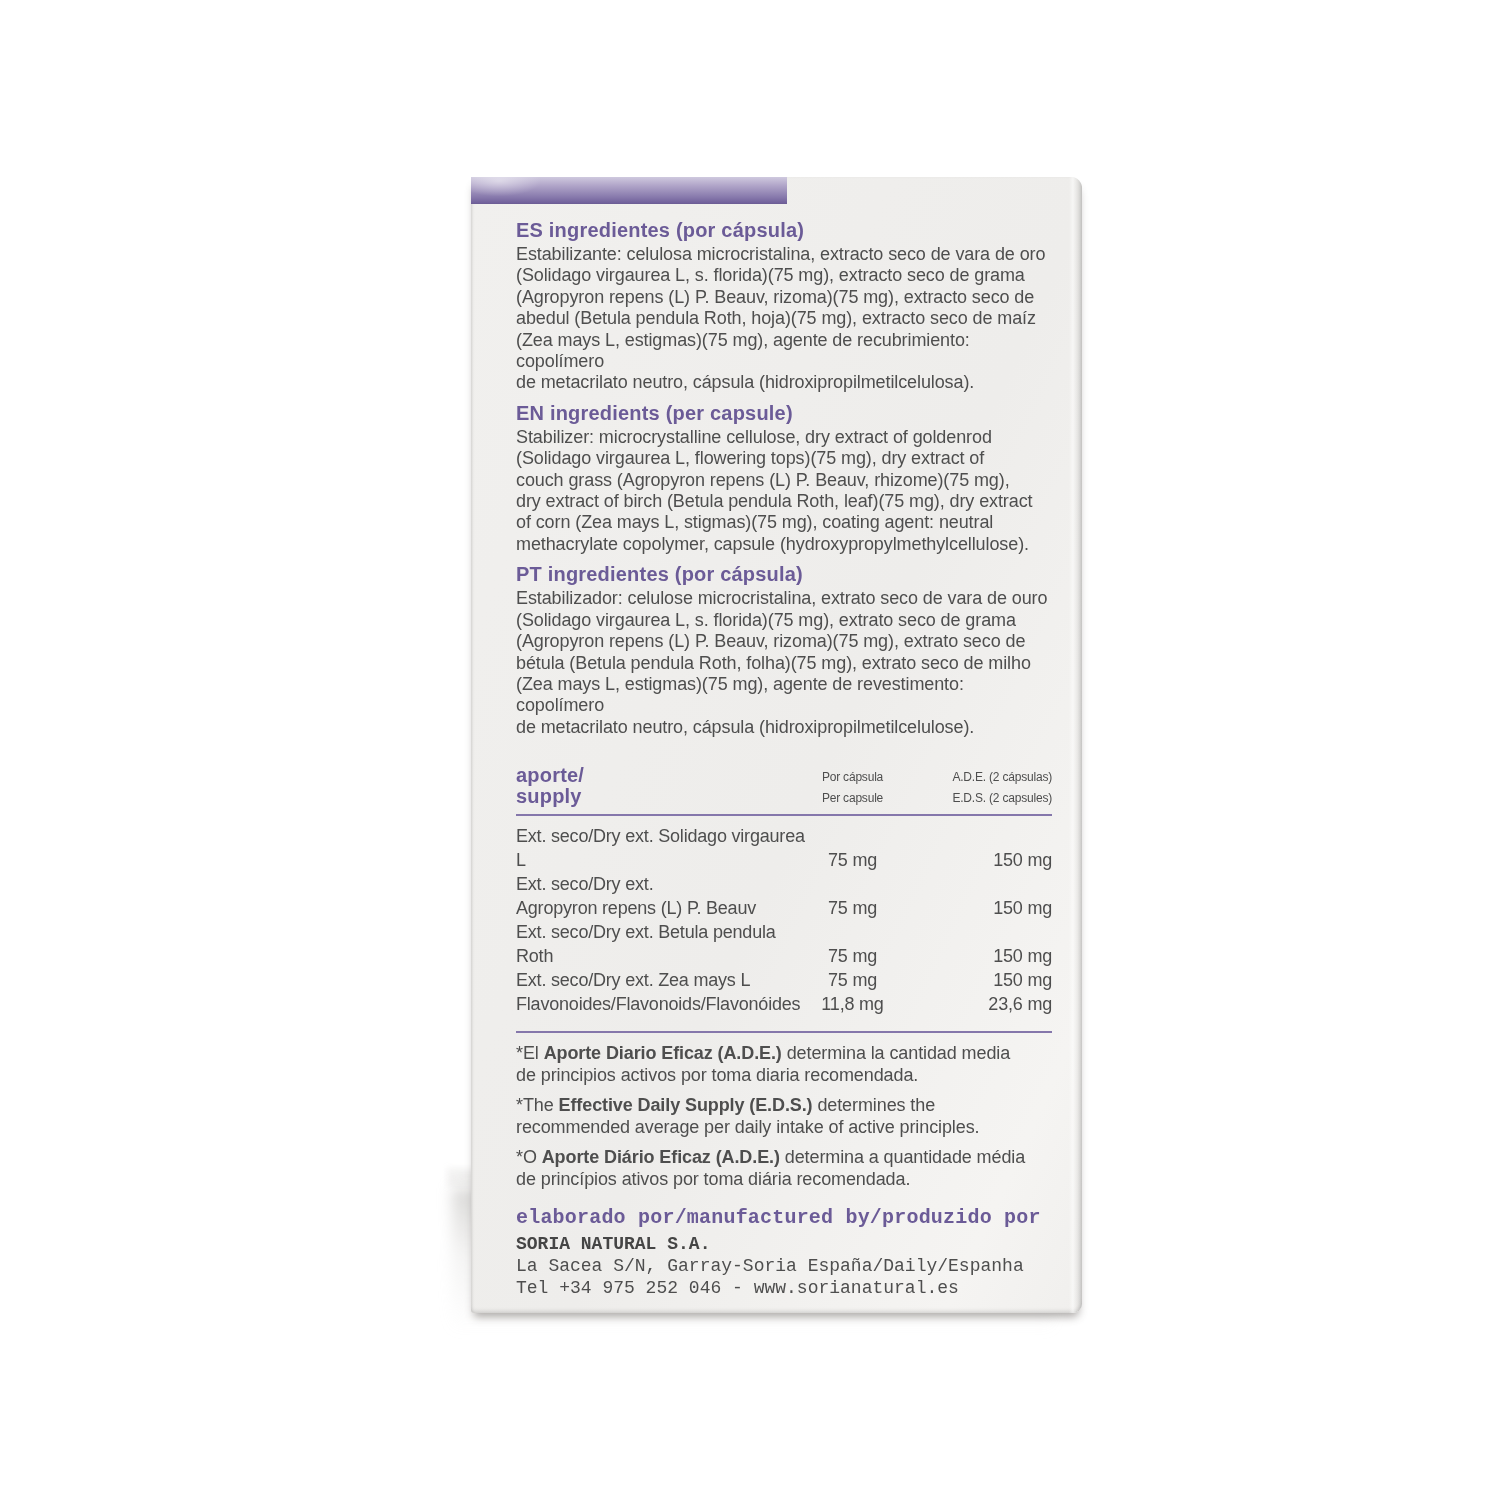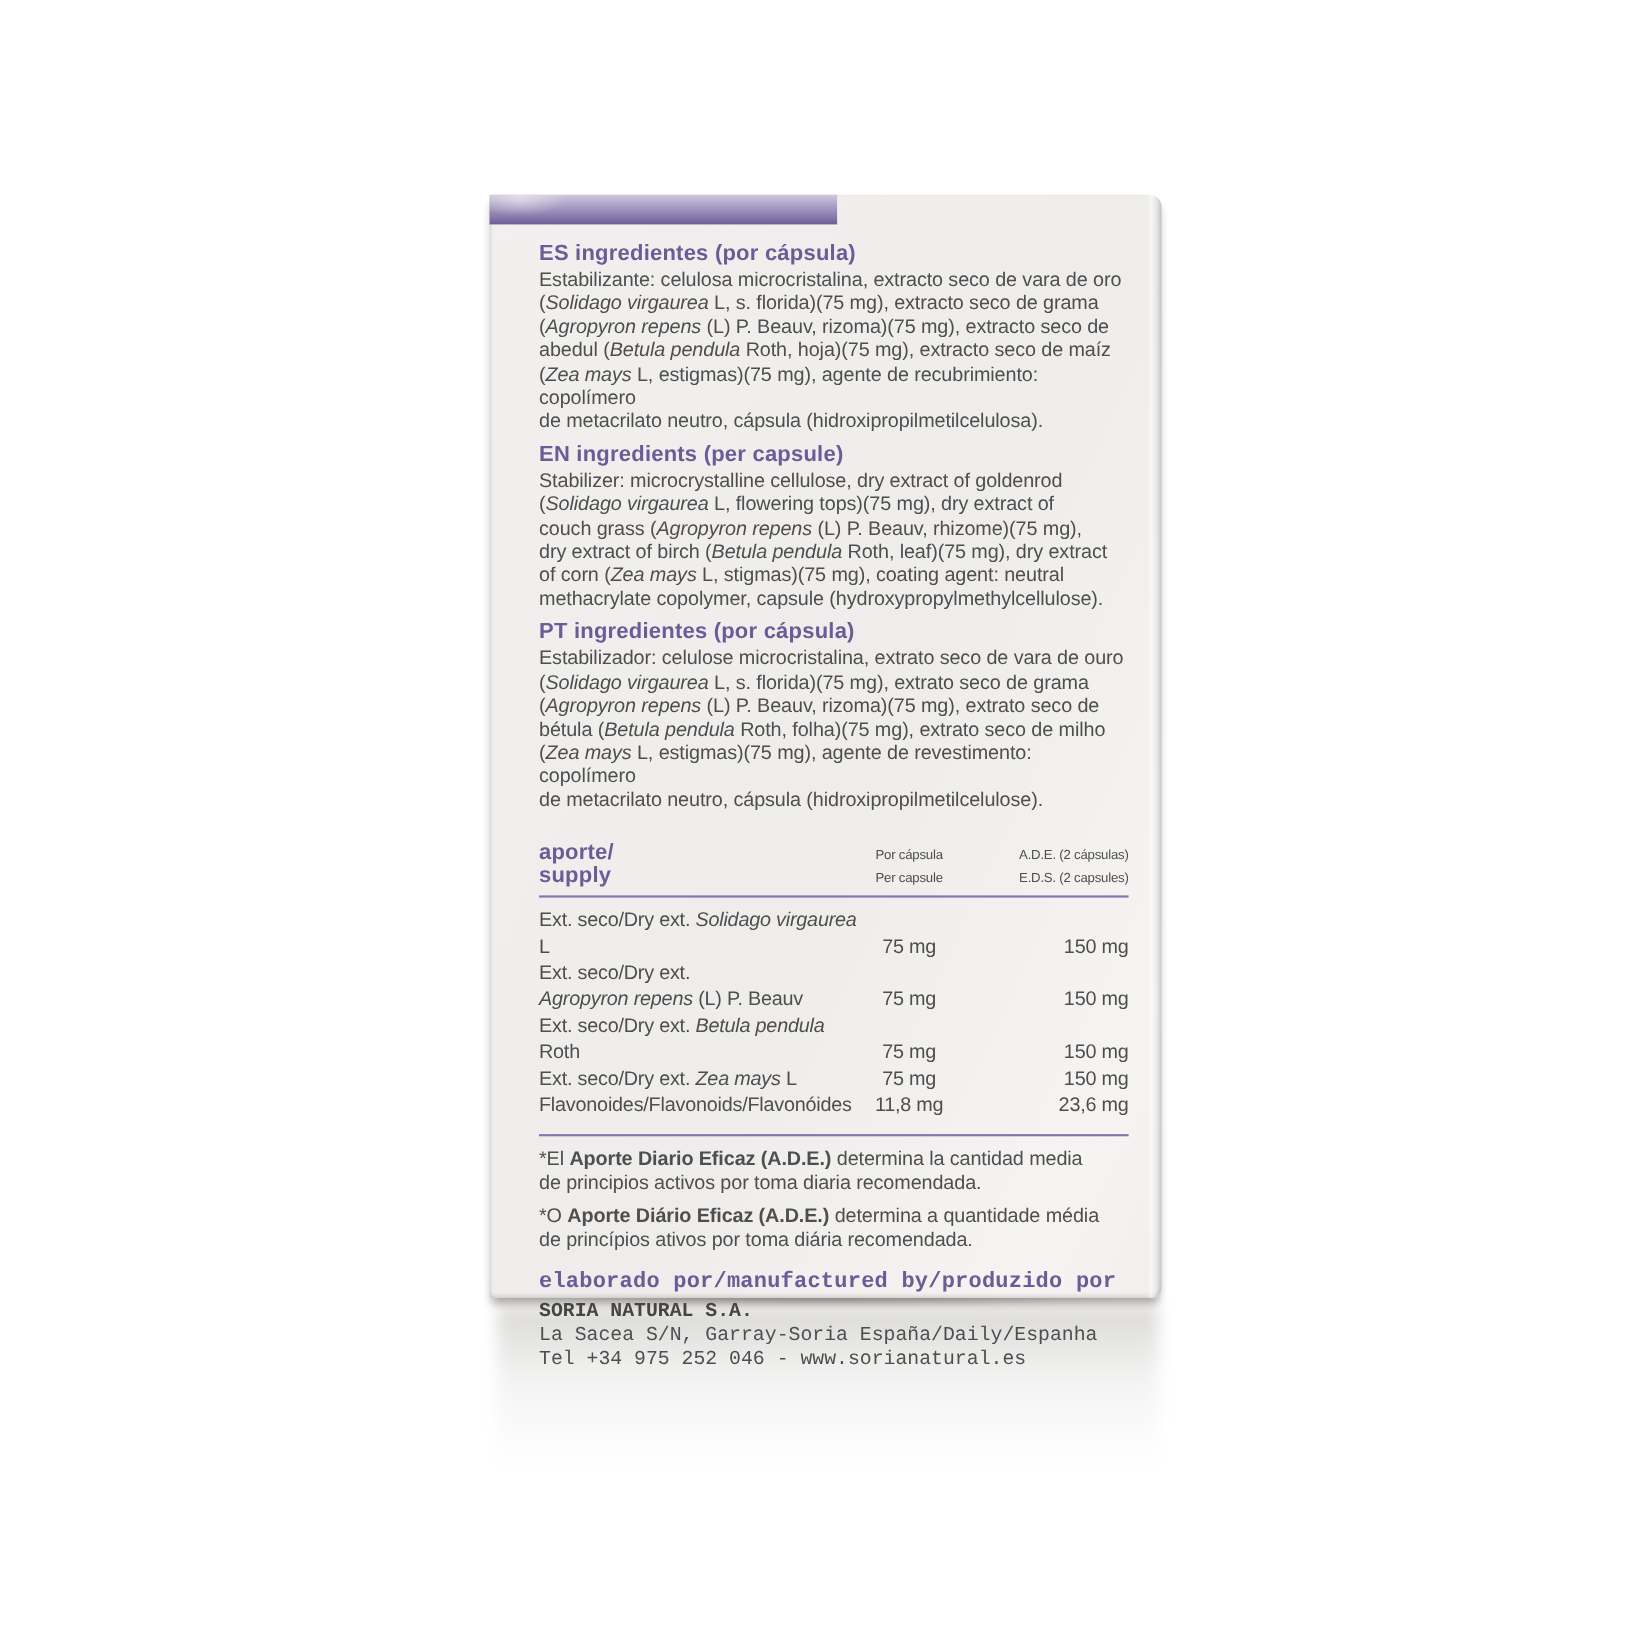--- a/index.html
+++ b/index.html
@@ -15,21 +15,21 @@
     background:linear-gradient(to bottom, rgba(182,180,177,0.50) 0%, rgba(214,213,211,0.28) 45%, rgba(255,255,255,0) 100%);
     filter:blur(7px);
   }
   .shadow-strip{
     position:absolute;left:447px;top:1168px;width:606px;height:18px;
     background:radial-gradient(ellipse 50% 60% at 50% 45%, rgba(75,70,66,0.55) 0%, rgba(110,105,100,0.38) 55%, rgba(160,156,152,0.12) 100%);
     filter:blur(3px);
   }
   
   .box{
-    position:absolute;left:445px;top:177px;width:611px;height:1003px;
+    position:absolute;left:471px;top:177px;width:611px;height:1136px;
     background:linear-gradient(115deg,#f1f0ee 0%, #eeedeb 55%, #f5f4f2 88%, #f0efed 100%);
     border-radius:3px 11px 9px 3px;
     box-shadow:
       inset 2px 0 3px -1px rgba(0,0,0,0.10),
       inset 0 -3px 4px -1px rgba(0,0,0,0.12),
       0 7px 9px -3px rgba(80,74,68,0.45);
   }
   .edge-right{
     position:absolute;top:0;right:0;bottom:0;width:13px;border-radius:0 11px 9px 0;
     background:linear-gradient(to right, rgba(255,255,255,0) 0%, rgba(255,255,255,0.5) 30%, rgba(0,0,0,0.03) 62%, rgba(0,0,0,0.16) 100%);
@@ -41,21 +41,21 @@
       linear-gradient(to bottom, #cfc9de 0%, #b2a7ca 30%, #8a7cae 72%, #71619b 96%, #6a5c91 100%);
   }
   
   .content{position:absolute;left:45px;right:30px;top:42px;color:#4e4e4e;}
   .h-purple{
     color:#6b5b97;font-weight:bold;font-size:20px;line-height:23px;
     letter-spacing:0.2px;margin:0 0 2px 0;
   }
   section{margin:0 0 8px 0;}
   p.body{font-size:18px;line-height:21.4px;margin:0;letter-spacing:-0.1px;}
-  .it{font-style:italic;}
+  .it{}
   .bd{font-weight:bold;text-align:right;}
   
   .supply{margin-top:27px;}
   .supply-head{display:flex;align-items:flex-end;}
   .sh-left{flex:1;}
   .sh-left div{font-size:20px;line-height:21px;}
   .sh-col div{font-size:12px;line-height:21px;color:#4e4e4e;letter-spacing:-0.2px;}
   .col-per{width:95px;text-align:center;}
   .col-ade{width:152px;text-align:right;white-space:nowrap;}
   .rule{border:none;border-top:2px solid #8577ab;margin:5px 0 0 0;height:0;}
@@ -140,20 +140,21 @@
           <div class="srow">
             <div class="sname"><span>Flavonoides/Flavonoids/Flavonóides</span></div>
             <div class="col-per">11,8 mg</div>
             <div class="col-ade">23,6 mg</div>
           </div>
         </div>
         <div class="rule"></div>
       </div>
 
       <p class="fn"><span>*El </span><span class="bd">Aporte Diario Eficaz (A.D.E.)</span><span> determina la cantidad media</span><br><span>de principios activos por toma diaria recomendada.</span></p>
+      <p class="fn"><span>*The </span><span class="bd">Effective Daily Supply (E.D.S.)</span><span> determines the</span><br><span>recommended average per daily intake of active principles.</span></p>
       <p class="fn"><span>*O </span><span class="bd">Aporte Diário Eficaz (A.D.E.)</span><span> determina a quantidade média</span><br><span>de princípios ativos por toma diária recomendada.</span></p>
 
       <div class="mf">
         <h2 class="h-purple">elaborado por/manufactured by/produzido por</h2>
         <div class="mf-name">SORIA NATURAL S.A.</div>
         <div class="mf-line">La Sacea S/N, Garray-Soria España/Daily/Espanha</div>
         <div class="mf-line">Tel +34 975 252 046 - www.sorianatural.es</div>
       </div>
 
     </div>

